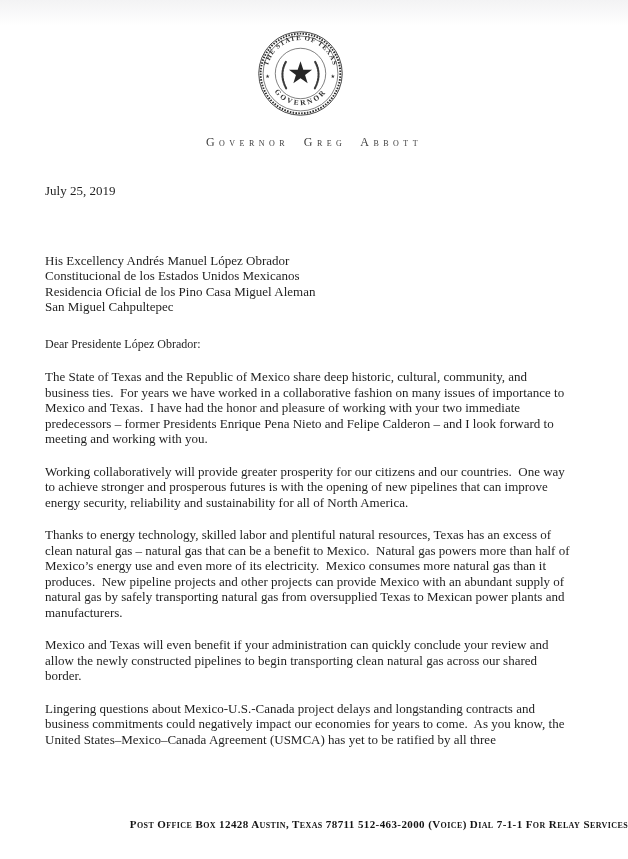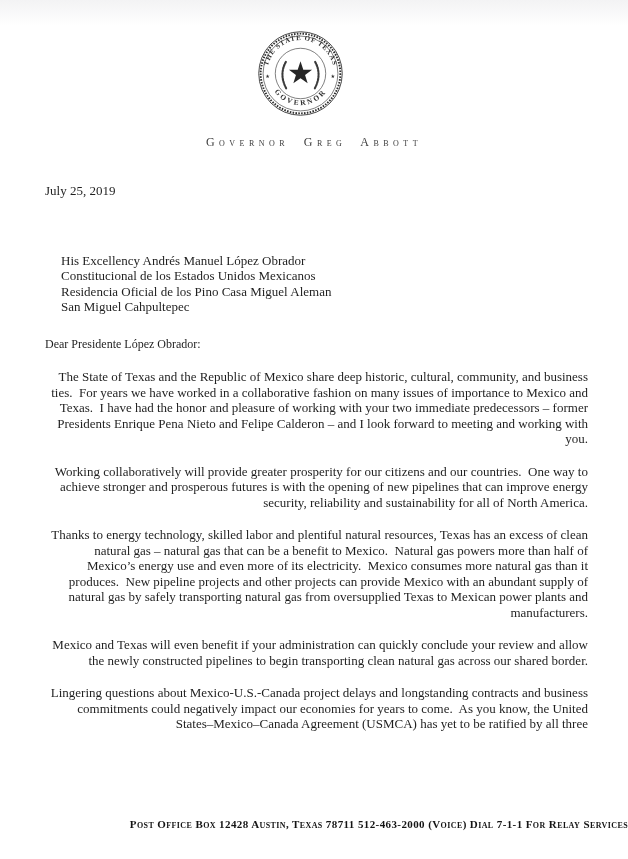--- a/index.html
+++ b/index.html
@@ -40,40 +40,40 @@
     text-align: center;
     font-variant: small-caps;
     font-weight: normal;
     font-size: 12px;
     line-height: 20px;
     letter-spacing: 4.5px;
     word-spacing: 7px;
     color: #3c3c3c;
   }
   
-  .content { padding: 0 40px 0 45px; }
+  .content { padding: 0 56px 0 45px; }
   .date {
     margin-top: 31px;
     font-size: 13px; line-height: 15.5px;
     white-space: pre-wrap;
   }
-  .address { margin-top: 54px; margin-left: 16px; }
+  .address { margin-top: 54px; }
   .addr-line {
     font-size: 13px; line-height: 15.5px;
     white-space: pre-wrap;
   }
   .salutation {
     margin-top: 22px;
     font-size: 12px; line-height: 15.5px;
     white-space: pre-wrap;
   }
   .para {
     margin: 17px 0 0 0;
     font-size: 13px; line-height: 15.5px;
-    text-align: right;
+    text-align: left;
     white-space: pre-wrap;
   }
   
   .footer {
     position: absolute;
     left: 0; right: 0; bottom: 29px;
     text-align: right;
     font-variant: small-caps;
     font-weight: bold;
     font-size: 11px;

